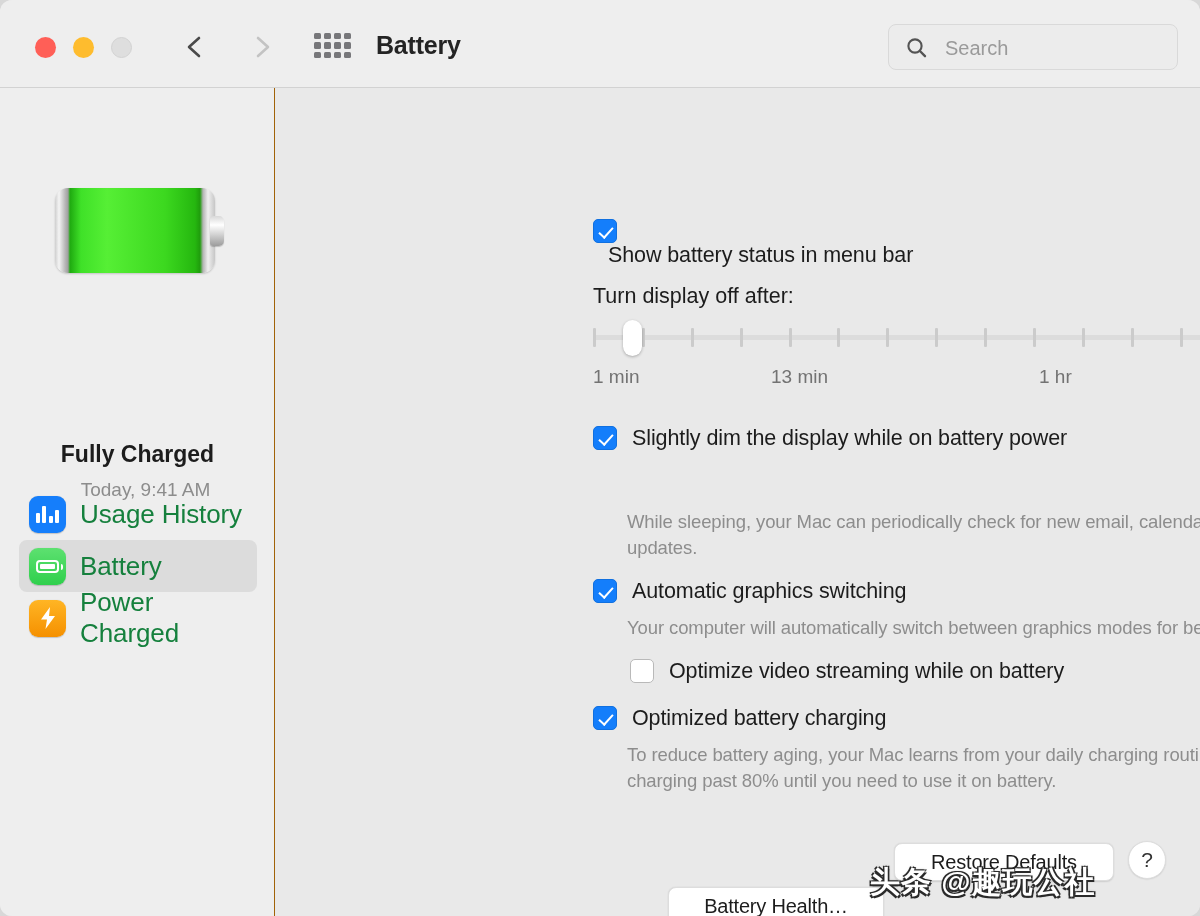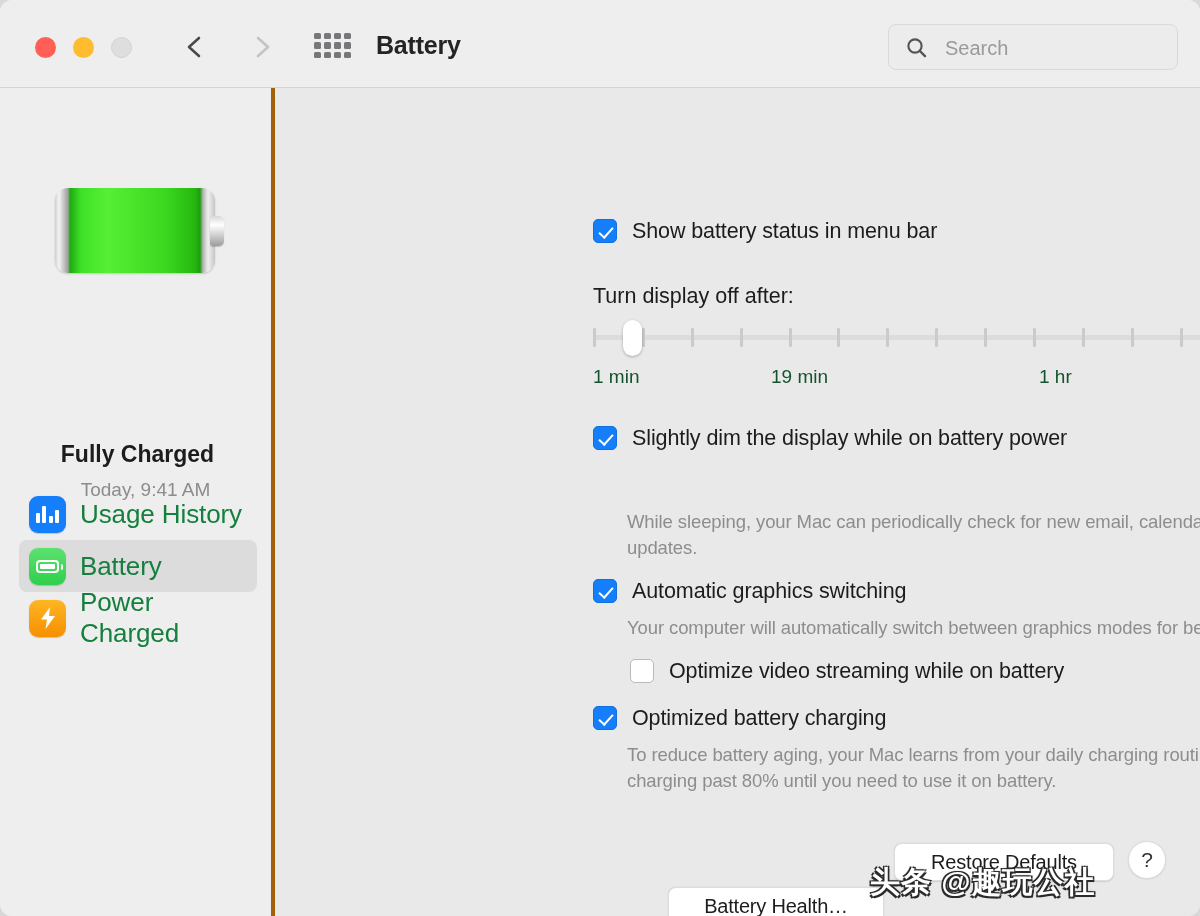--- a/index.html
+++ b/index.html
@@ -68,21 +68,21 @@
   #search-placeholder {
     position: absolute; left: 56px; top: 11px;
     font-size: 20px; color: #9a9a9a; line-height: 24px;
   }
 
   
   #sidebar {
     position: absolute; left: 0; top: 88px;
     width: 275px; height: 828px;
     background: #eeeeee;
-    border-right: 4px solid #a16207;
+    border-right: 1px solid #a16207;
   }
 
   #battery-graphic {
     position: absolute; left: 55px; top: 100px;
     width: 168px; height: 85px;
   }
   #battery-body {
     position: absolute; left: 0; top: 0;
     width: 160px; height: 85px;
     border-radius: 13px;
@@ -202,21 +202,21 @@
     background: #cbcbcb; border-radius: 1px;
   }
   #slider-thumb {
     position: absolute; left: 30px; top: -8px;
     width: 19px; height: 36px;
     background: #ffffff; border-radius: 10px;
     box-shadow: 0 1px 3px rgba(0,0,0,0.28);
   }
   .slabel {
     position: absolute; top: 278px;
-    font-size: 19px; color: #14532d; white-space: nowrap;
+    font-size: 19px; color: #737373; white-space: nowrap;
   }
 
   
   .btn {
     position: absolute;
     background: #ffffff;
     border: 1px solid #dddddd;
     border-radius: 8px;
     font-size: 20px; color: #1c1c1c;
     display: flex; align-items: center; justify-content: center;
@@ -336,21 +336,21 @@
         </div>
         <div class="side-label">Power Charged</div>
       </div>
 
 
     </div>
   </div>
 
   <div id="content">
 
-    <div class="checkrow" style="left:317px; top:131px;">
+    <div class="checkrow" style="left:317px; top:131px;flex-direction:column;">
       <div class="cbox on"></div>
       <div class="clabel">Show battery status in menu bar</div>
     </div>
 
     <div id="display-off-label">Turn display off after:</div>
 
     <div id="slider">
       <div id="slider-track"></div>
       <div class="tick" style="left:0px"></div>
       <div class="tick" style="left:48.8px"></div>
@@ -363,21 +363,21 @@
       <div class="tick" style="left:391px"></div>
       <div class="tick" style="left:439.9px"></div>
       <div class="tick" style="left:488.8px"></div>
       <div class="tick" style="left:537.6px"></div>
       <div class="tick" style="left:586.5px"></div>
 
       <div id="slider-thumb"></div>
     </div>
 
     <div class="slabel" style="left:317px;">1 min</div>
-    <div class="slabel" style="left:495px;">19 min</div>
+    <div class="slabel" style="left:495px;">13 min</div>
     <div class="slabel" style="left:763px;">1 hr</div>
 
     <div class="checkrow" style="left:317px; top:338px;">
       <div class="cbox on"></div>
       <div class="clabel">Slightly dim the display while on battery power</div>
     </div>
 
     <div class="cdesc" style="left:351px; top:421px; width:800px;">While sleeping, your Mac can periodically check for new email, calendar, and other iCloud updates.</div>
 
     <div class="checkrow" style="left:317px; top:491px;">

